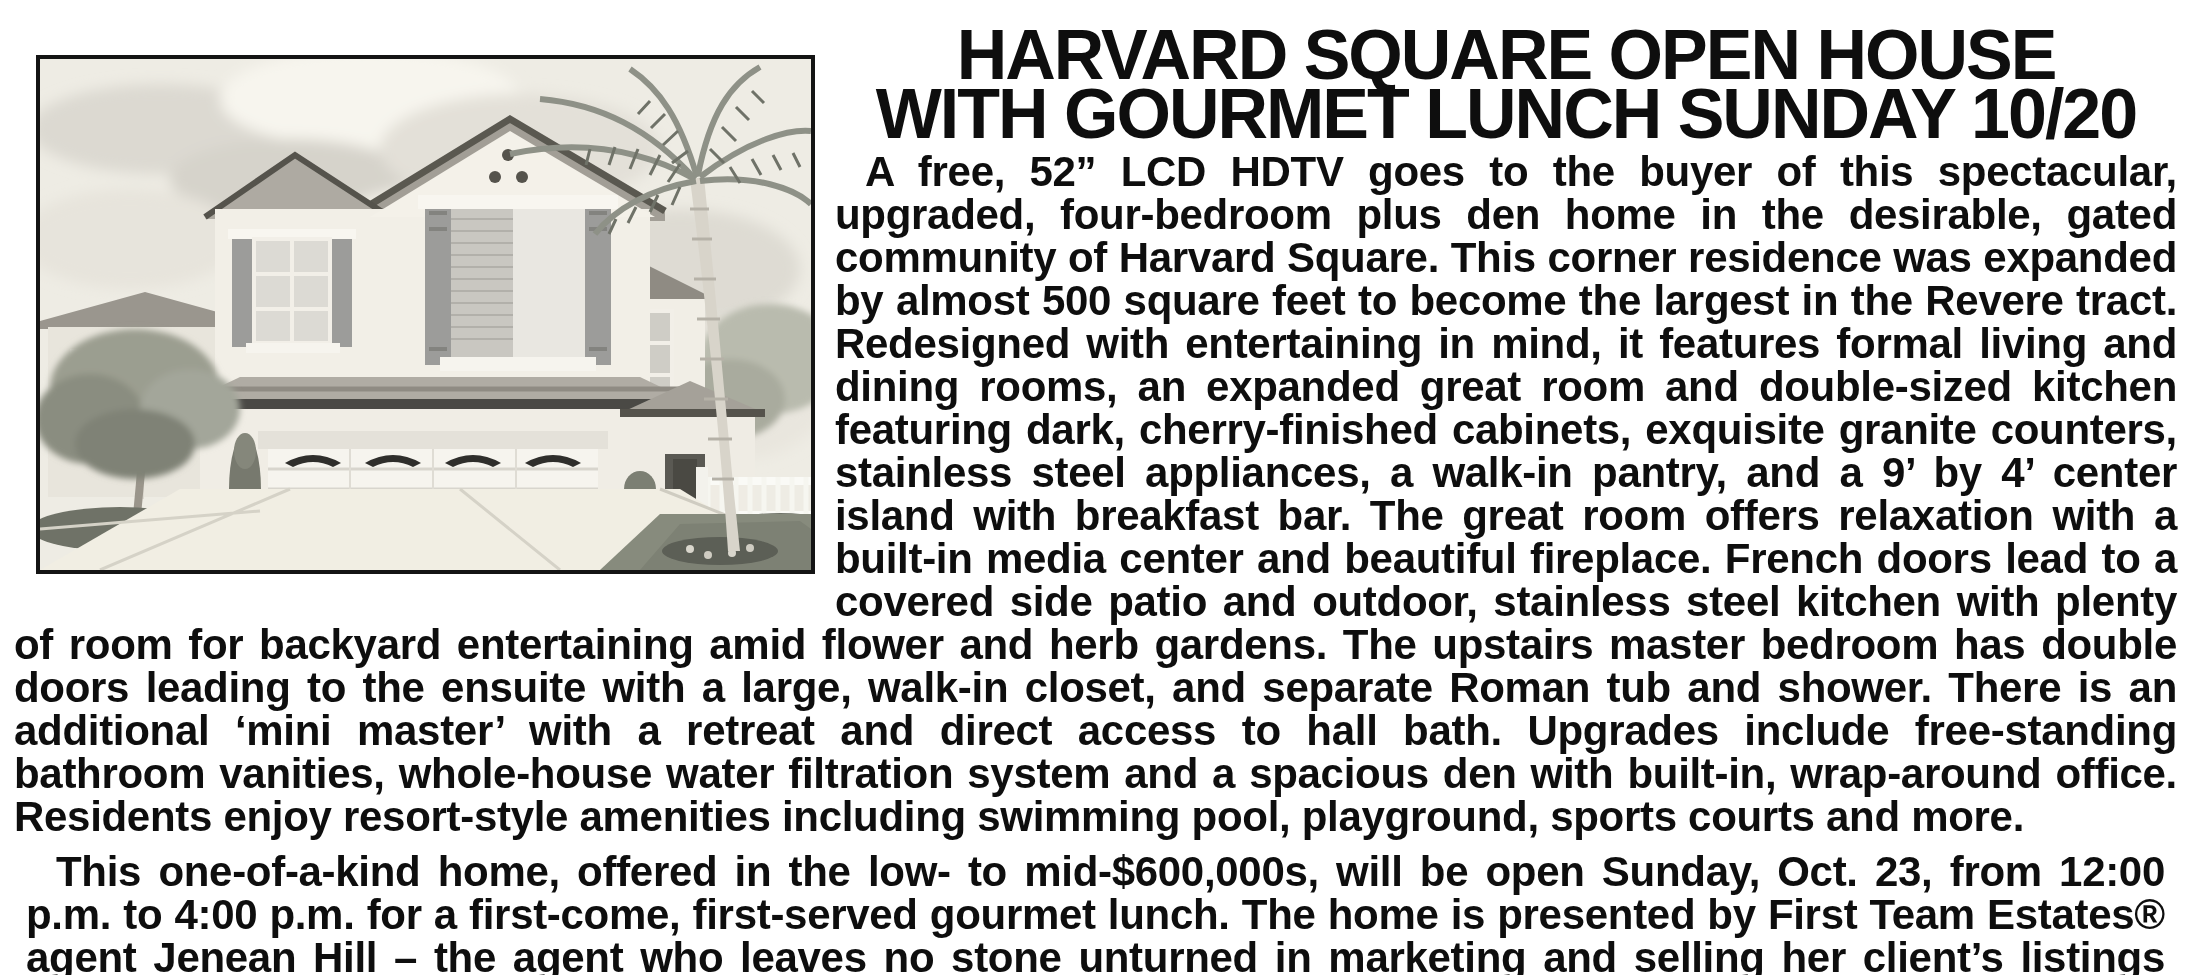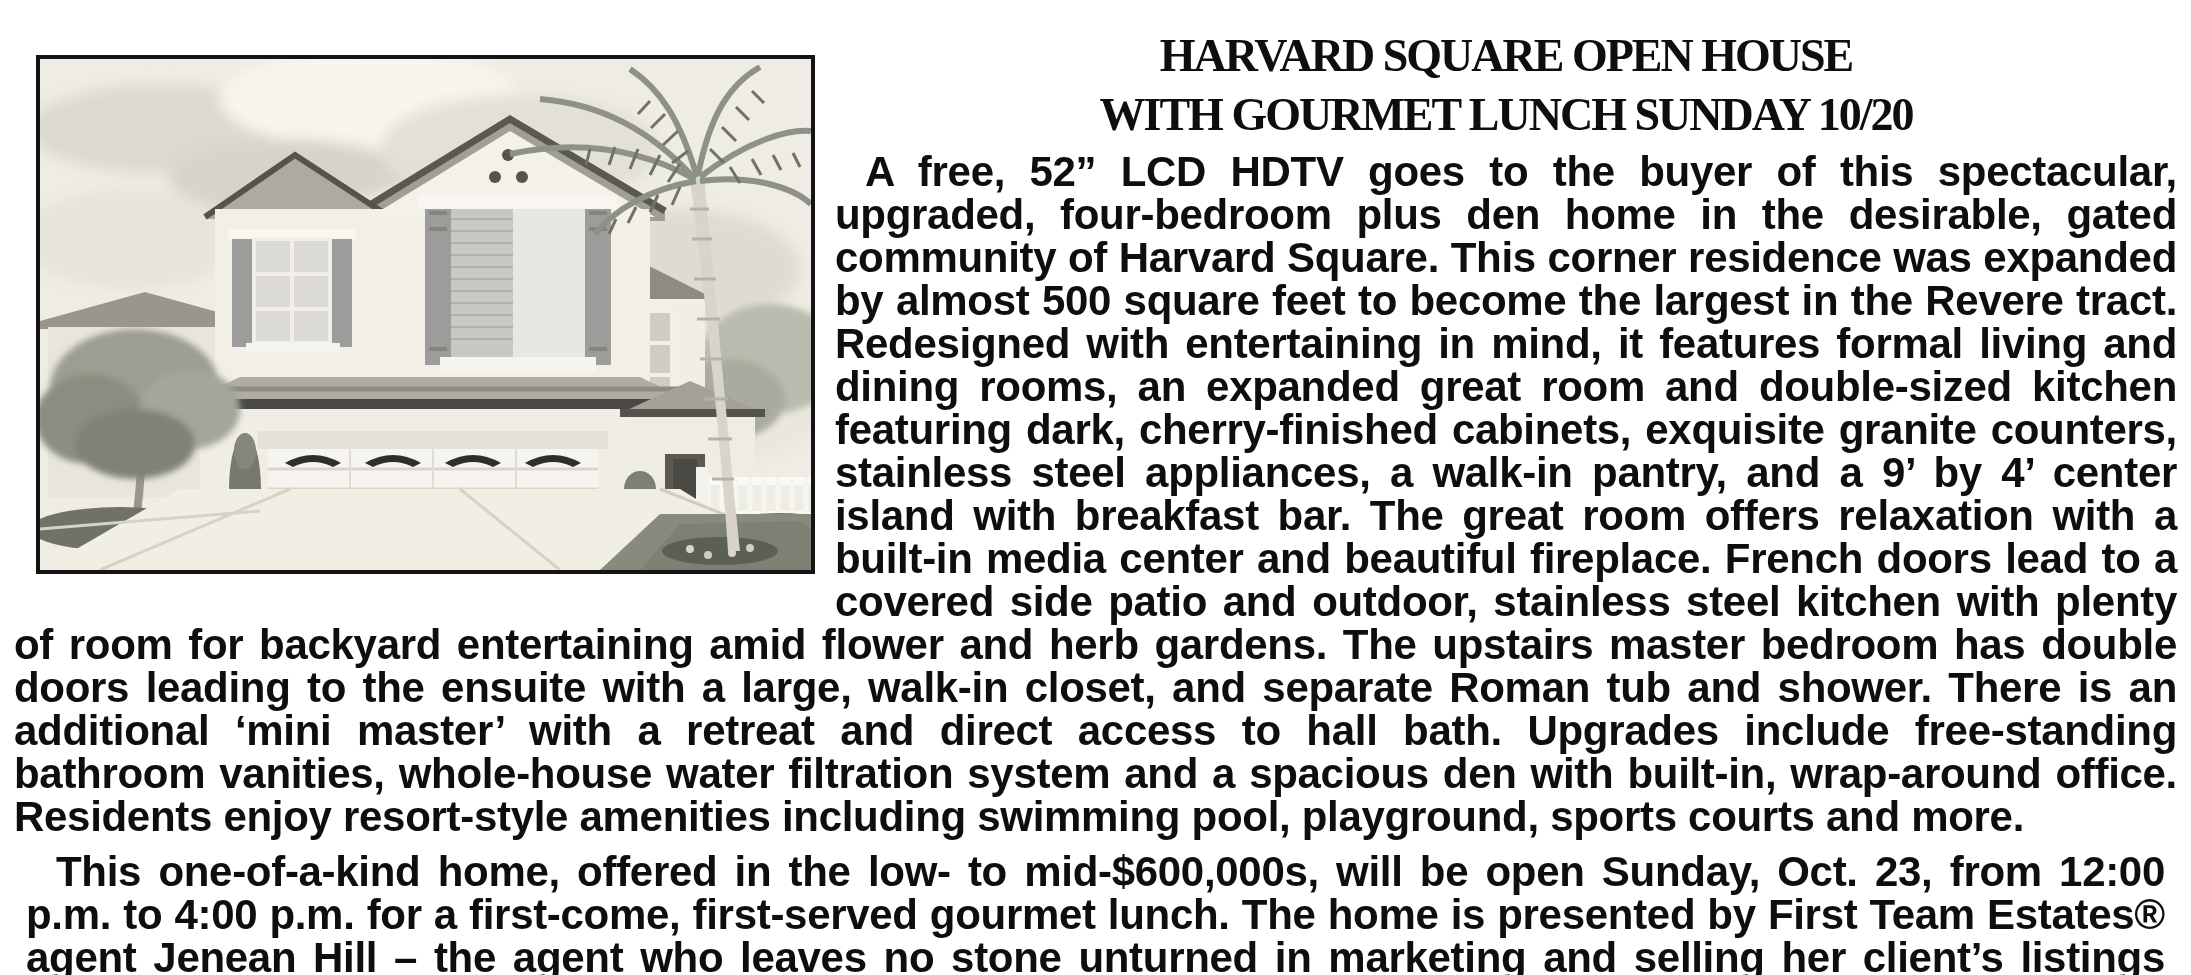--- a/index.html
+++ b/index.html
@@ -22,23 +22,23 @@
   .photo-frame{
     float:left;
     width:779px;height:519px;
     border:4px solid #141414;
     margin:29px 20px 10px 22px;
     background:#eeece4;
     overflow:hidden;
   }
   .photo-frame svg{display:block;width:100%;height:100%;}
   .headline{
-    font-family:Liberation Serif, serif;
+    font-family:Liberation Sans, sans-serif;
     font-weight:bold;
-    font-size:46px;
+    font-size:70px;
     line-height:59px;
     letter-spacing:-2px;
     text-align:center;
     margin-top:26px;
     white-space:nowrap;
   }
   .body-text{
     font-size:42px;
     line-height:43px;
     letter-spacing:-0.3px;

